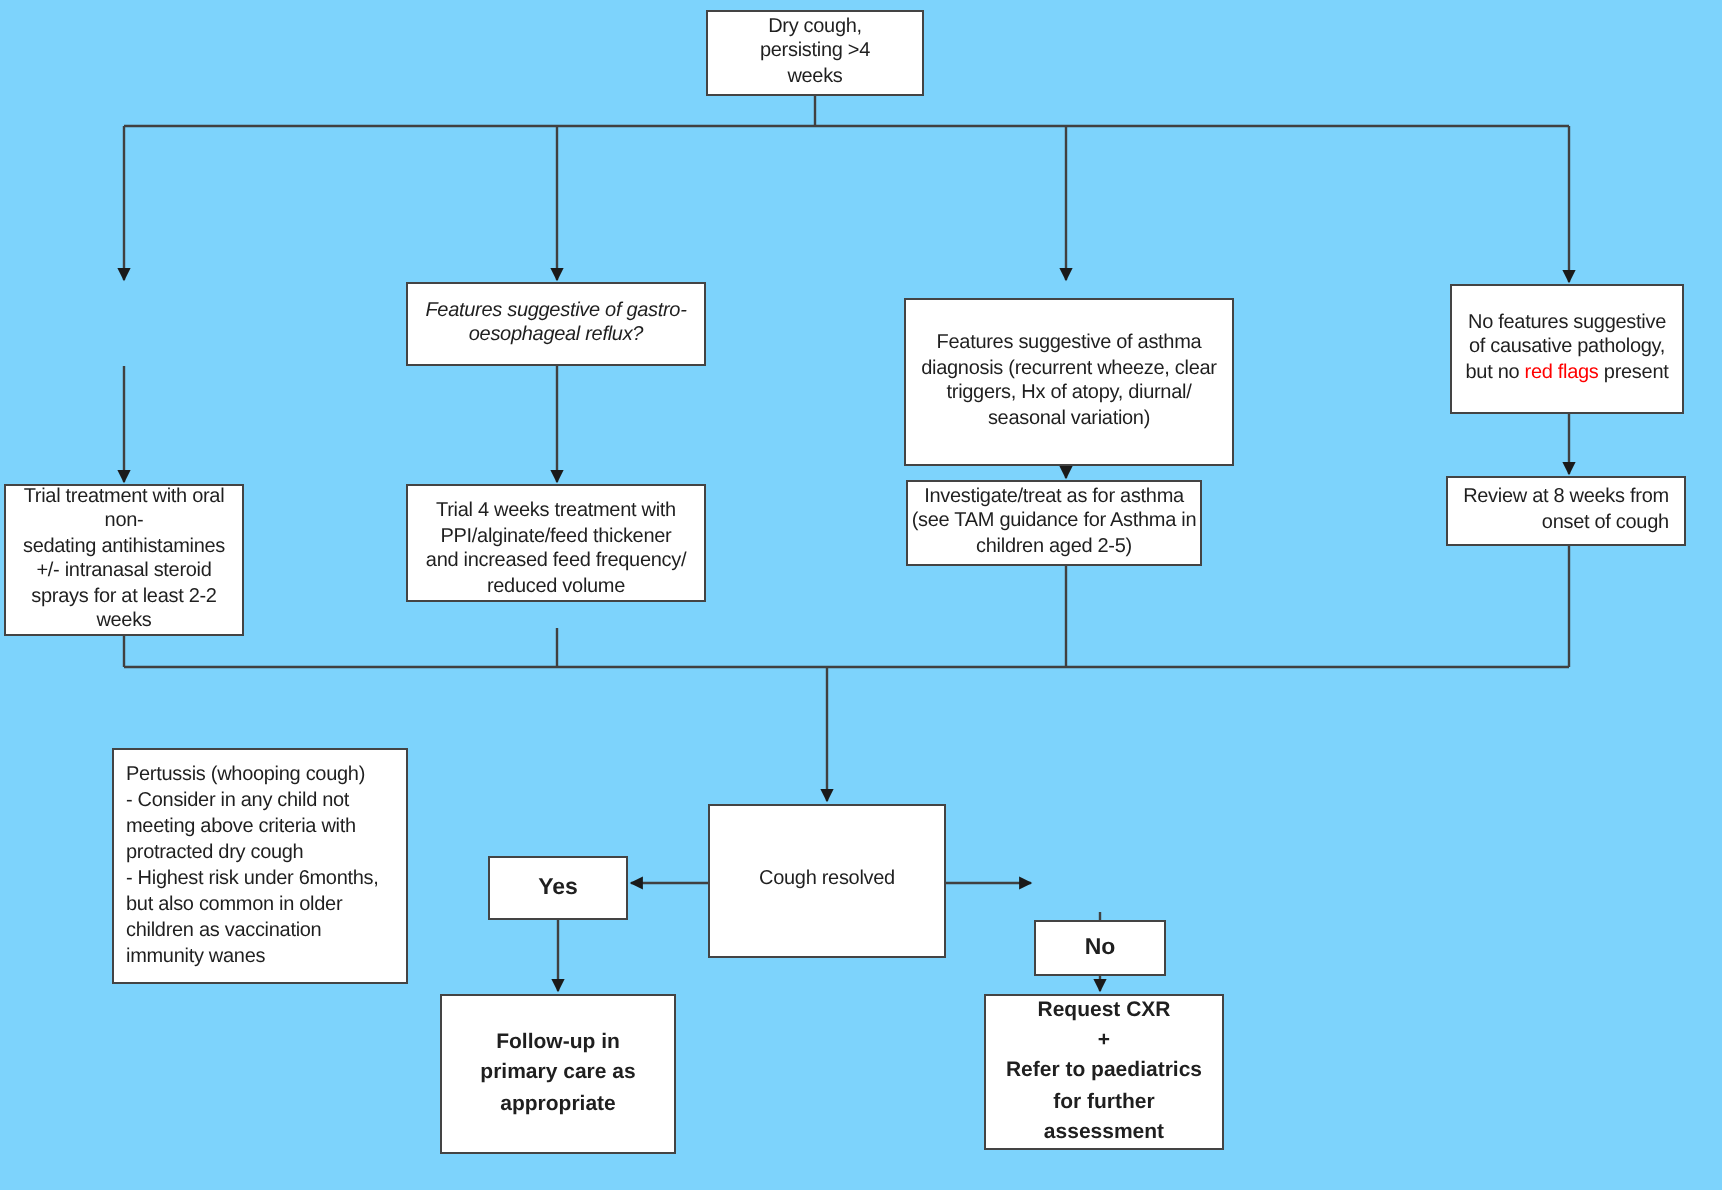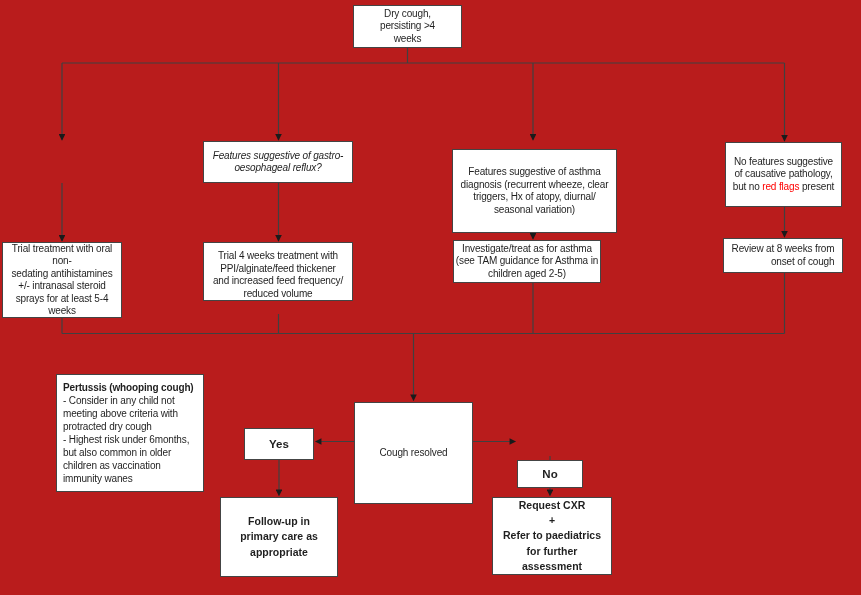--- a/index.html
+++ b/index.html
@@ -1,37 +1,37 @@
 <!DOCTYPE html>
 <html><head>
 <meta charset="utf-8">
 <style>
   html,body{margin:0;padding:0;background:#ffffff;}
   .canvas{
-    position:relative;width:861px;height:595px;background:#b91c1c;
+    position:relative;width:861px;height:595px;background:#7dd3fc;
     font-family:"Liberation Sans","DejaVu Sans",sans-serif;color:#1f1f1f;
     overflow:hidden;
   }
   .connectors{position:absolute;left:0;top:0;width:861px;height:595px;}
   .node{
     position:absolute;box-sizing:border-box;border:1.5px solid #444444;
     background:#ffffff;display:flex;align-items:center;justify-content:center;
     text-align:center;
   }
   .box-text{
     white-space:pre-line;font-size:10px;line-height:1.25;letter-spacing:-0.15px;
   }
   .decision-label{font-size:11.5px;font-weight:bold;}
   .outcome-text{font-size:10.5px;font-weight:bold;line-height:1.45;white-space:pre-line;}
   .note{
     align-items:flex-start;justify-content:flex-start;text-align:left;
     padding:6px 4px 4px 6px;
   }
   .note-inner{font-size:10px;line-height:1.3;letter-spacing:-0.15px;}
-  .note-title{font-weight:bold;white-space:pre-line;}
+  .note-title{font-weight:normal;white-space:pre-line;}
   .note-body{white-space:pre-line;}
 </style>
 </head>
 <body>
 
 <div class="canvas">
 
   <svg class="connectors" viewBox="0 0 861 595" xmlns="http://www.w3.org/2000/svg">
     <defs>
       <marker id="arrow" viewBox="0 0 10 10" refX="9" refY="5" markerWidth="6" markerHeight="5.5" orient="auto">
@@ -89,21 +89,21 @@
     <div class="box-text"><span>No features suggestive
 of causative pathology,
 but no </span><span style="color: rgb(255, 0, 0);">red flags</span><span> present</span></div>
   </div>
 
   <div class="node" style="left:2px;top:242px;width:120px;height:76px;">
     <div class="box-text">Trial treatment with oral
 non-
 sedating  antihistamines
 +/- intranasal steroid
-sprays for at least 5-4
+sprays for at least 2-2
 weeks</div>
   </div>
 
   <div class="node" style="left:203px;top:242px;width:150px;height:59px;align-items:flex-end;">
     <div class="box-text">Trial 4 weeks treatment with
 PPI/alginate/feed thickener
 and increased feed frequency/
 reduced volume</div>
   </div>
 
@@ -124,21 +124,21 @@
       <div class="note-body">- Consider in any child not
 meeting above criteria with
 protracted dry cough
 - Highest risk under 6months,
 but also common in older
 children as vaccination
 immunity wanes</div>
     </div>
   </div>
 
-  <div class="node" style="left:354px;top:402px;width:119px;height:102px;">
+  <div class="node" style="left:354px;top:402px;width:119px;height:77px;">
     <div class="box-text">Cough resolved</div>
   </div>
 
   <div class="node" style="left:244px;top:428px;width:70px;height:32px;">
     <div class="decision-label">Yes</div>
   </div>
 
   <div class="node" style="left:517px;top:428px;width:66px;height:28px;margin-top:32px;">
     <div class="decision-label">No</div>
   </div>

